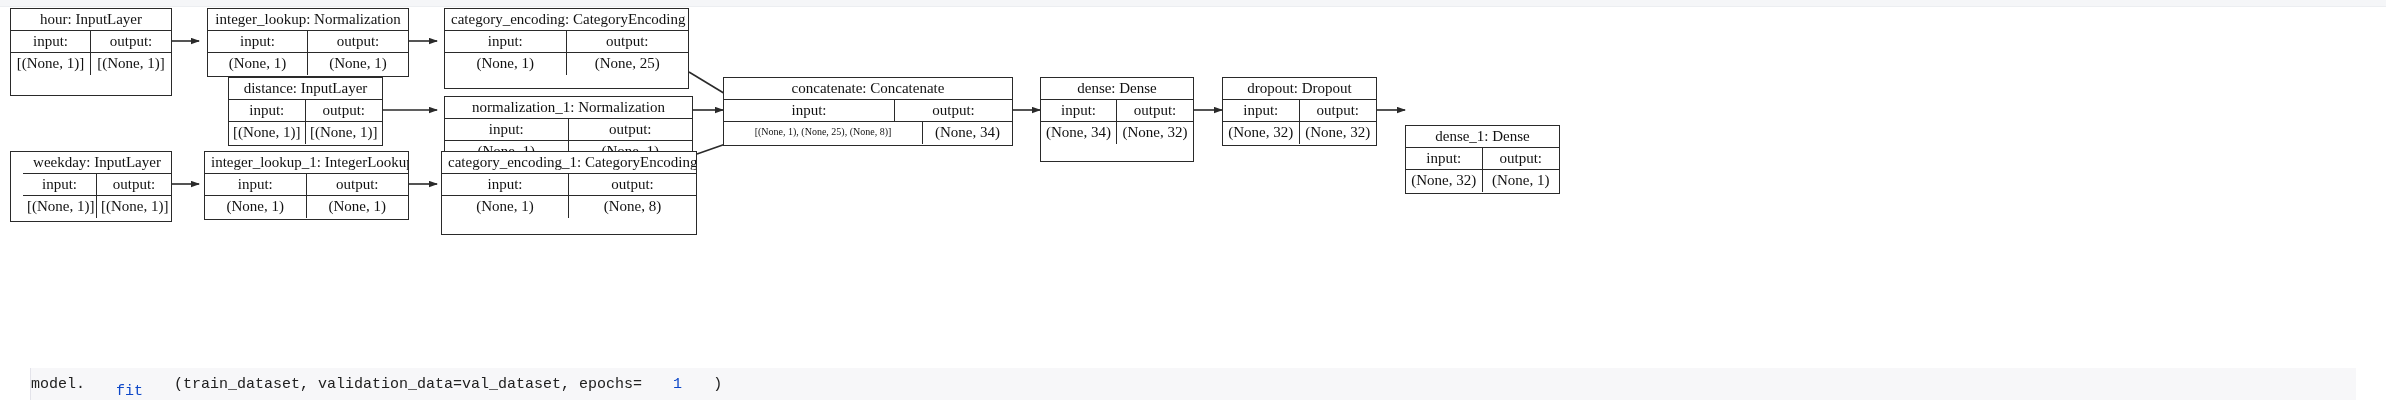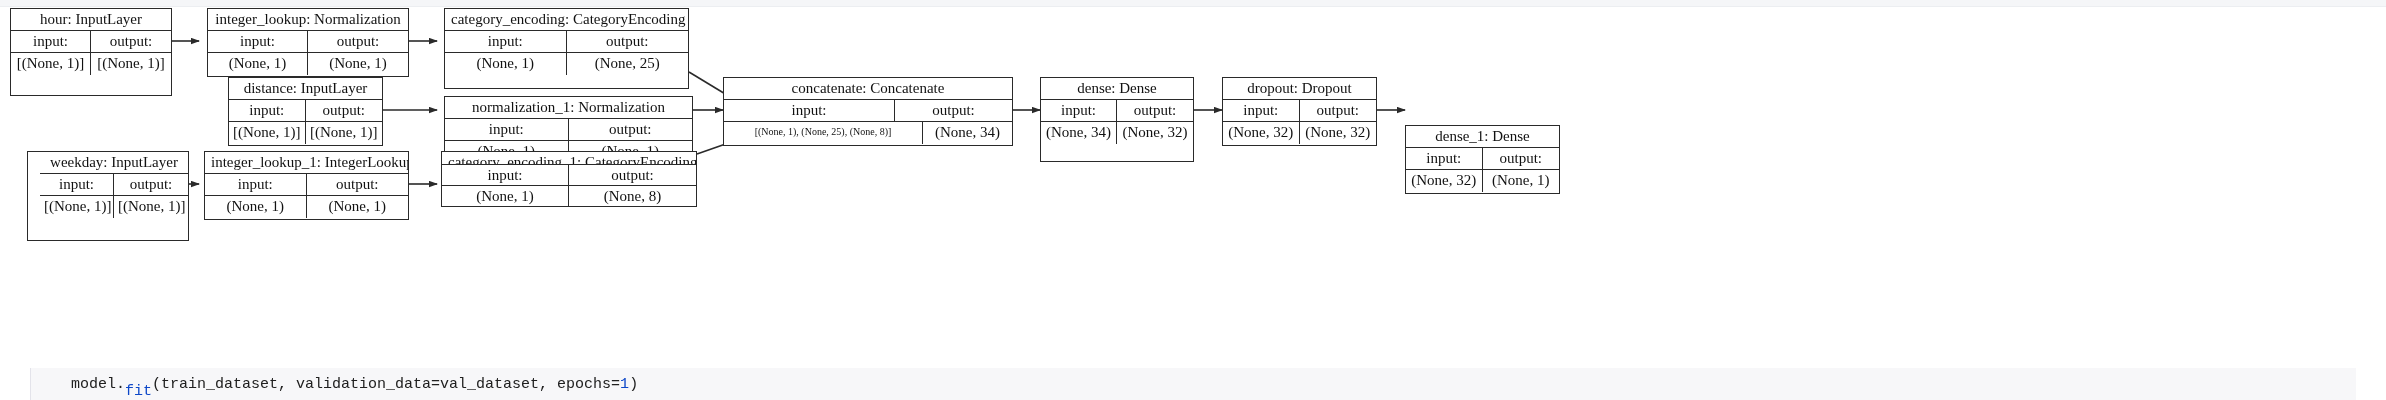--- a/index.html
+++ b/index.html
@@ -59,23 +59,23 @@
   #codecell{
     position:absolute;left:30px;top:368px;
     width:2326px;height:32px;
     background:#f7f7f9;
     border-left:1px solid #e3e3ea;
     box-sizing:border-box;
     font-family:"Liberation Mono","DejaVu Sans Mono",monospace;
     font-size:15px;
     color:#202020;
     display:flex;align-items:center;
-    padding-left:40px;
     overflow:hidden;
     white-space:nowrap;
+    gap:31px;
   }
   #codecell .tok-fn{color:#0d47c8;margin-top:15px;}
   #codecell .tok-plain{color:#202020;}
   #codecell .tok-num{color:#0d47c8;}
 </style>
 </head>
 <body>
 
 <div id="topstrip"></div>
 
@@ -164,21 +164,21 @@
     <div class="row mid">
       <div class="cell first">input:</div>
       <div class="cell">output:</div>
     </div>
     <div class="row">
       <div class="cell first">(None, 1)</div>
       <div class="cell">(None, 1)</div>
     </div>
   </div>
 
-  <div class="node" style="left:27px;top:151px;width:162px;height:90px;padding-left:12px;">
+  <div class="node" style="left:10px;top:151px;width:162px;height:71px;padding-left:12px;">
     <div class="title">weekday: InputLayer</div>
     <div class="row mid">
       <div class="cell first">input:</div>
       <div class="cell">output:</div>
     </div>
     <div class="row">
       <div class="cell first">[(None, 1)]</div>
       <div class="cell">[(None, 1)]</div>
     </div>
   </div>
@@ -188,21 +188,21 @@
     <div class="row mid">
       <div class="cell first">input:</div>
       <div class="cell">output:</div>
     </div>
     <div class="row">
       <div class="cell first">(None, 1)</div>
       <div class="cell">(None, 1)</div>
     </div>
   </div>
 
-  <div class="node" style="left:441px;top:151px;width:256px;height:56px;">
+  <div class="node" style="left:441px;top:151px;width:256px;height:84px;">
     <div class="title">category_encoding_1: CategoryEncoding</div>
     <div class="row mid">
       <div class="cell first">input:</div>
       <div class="cell">output:</div>
     </div>
     <div class="row">
       <div class="cell first">(None, 1)</div>
       <div class="cell">(None, 8)</div>
     </div>
   </div>

